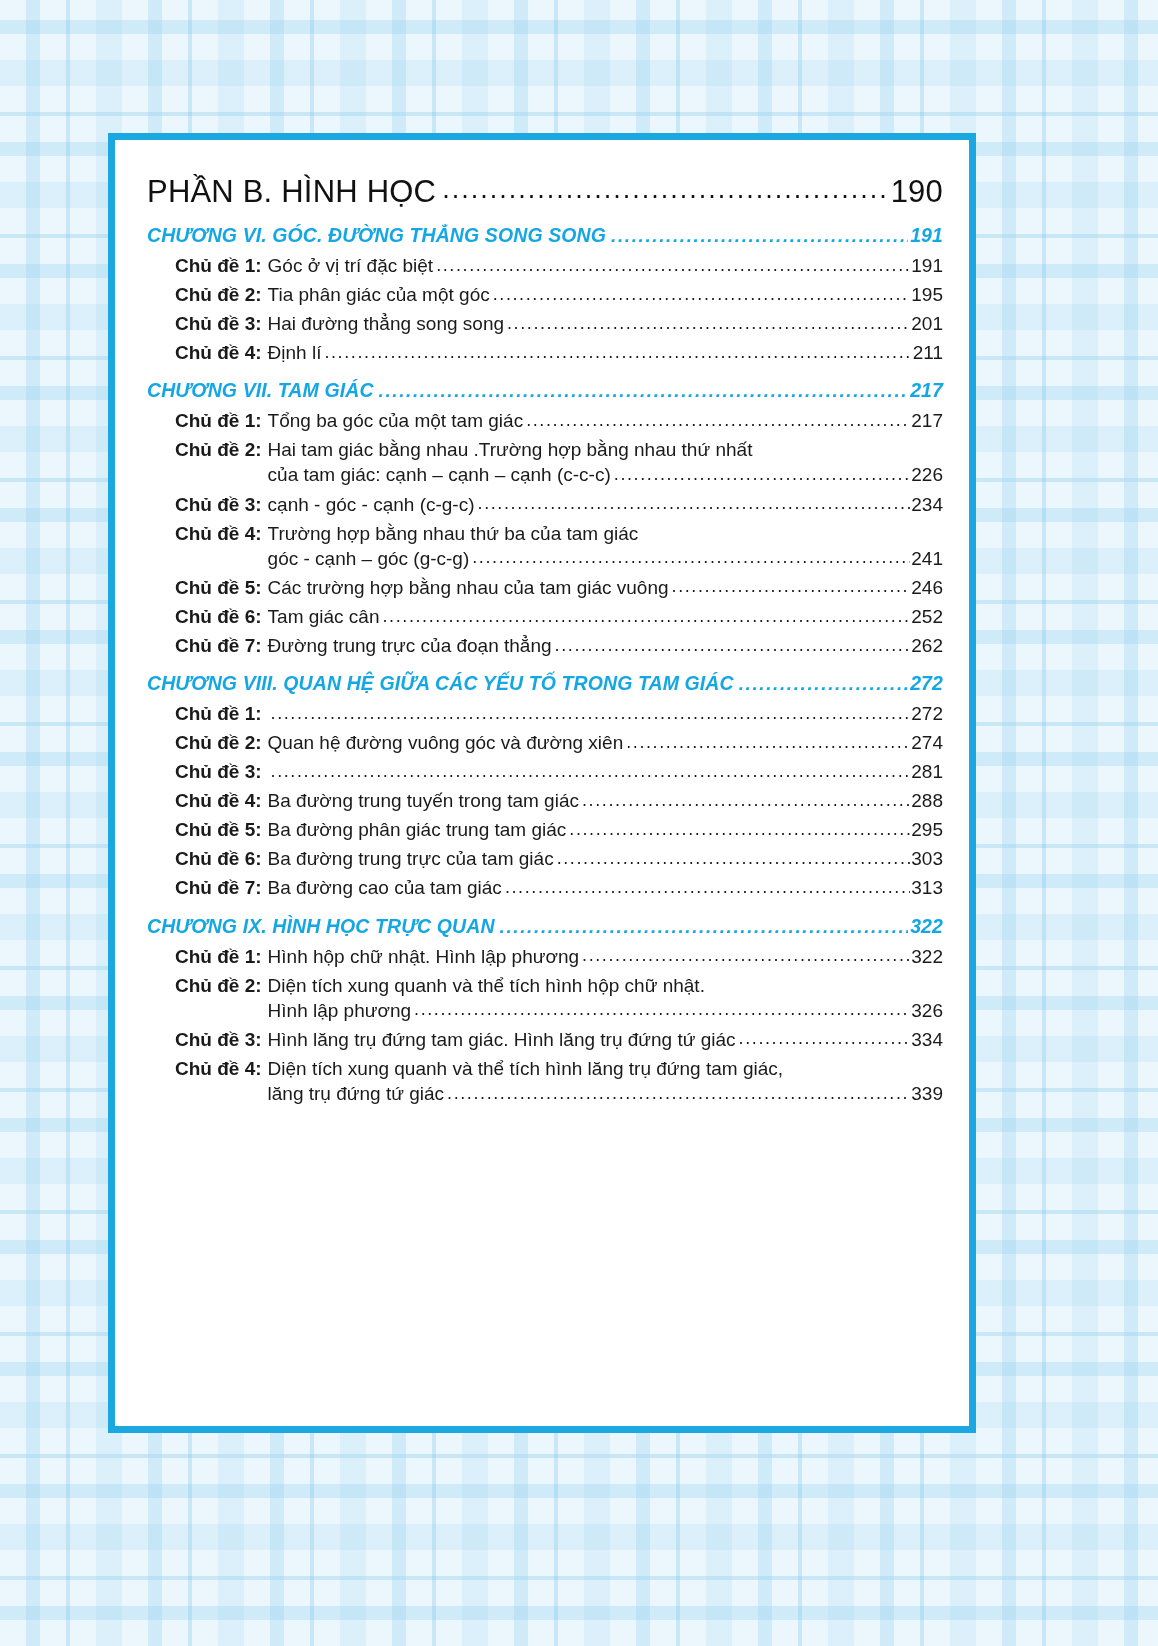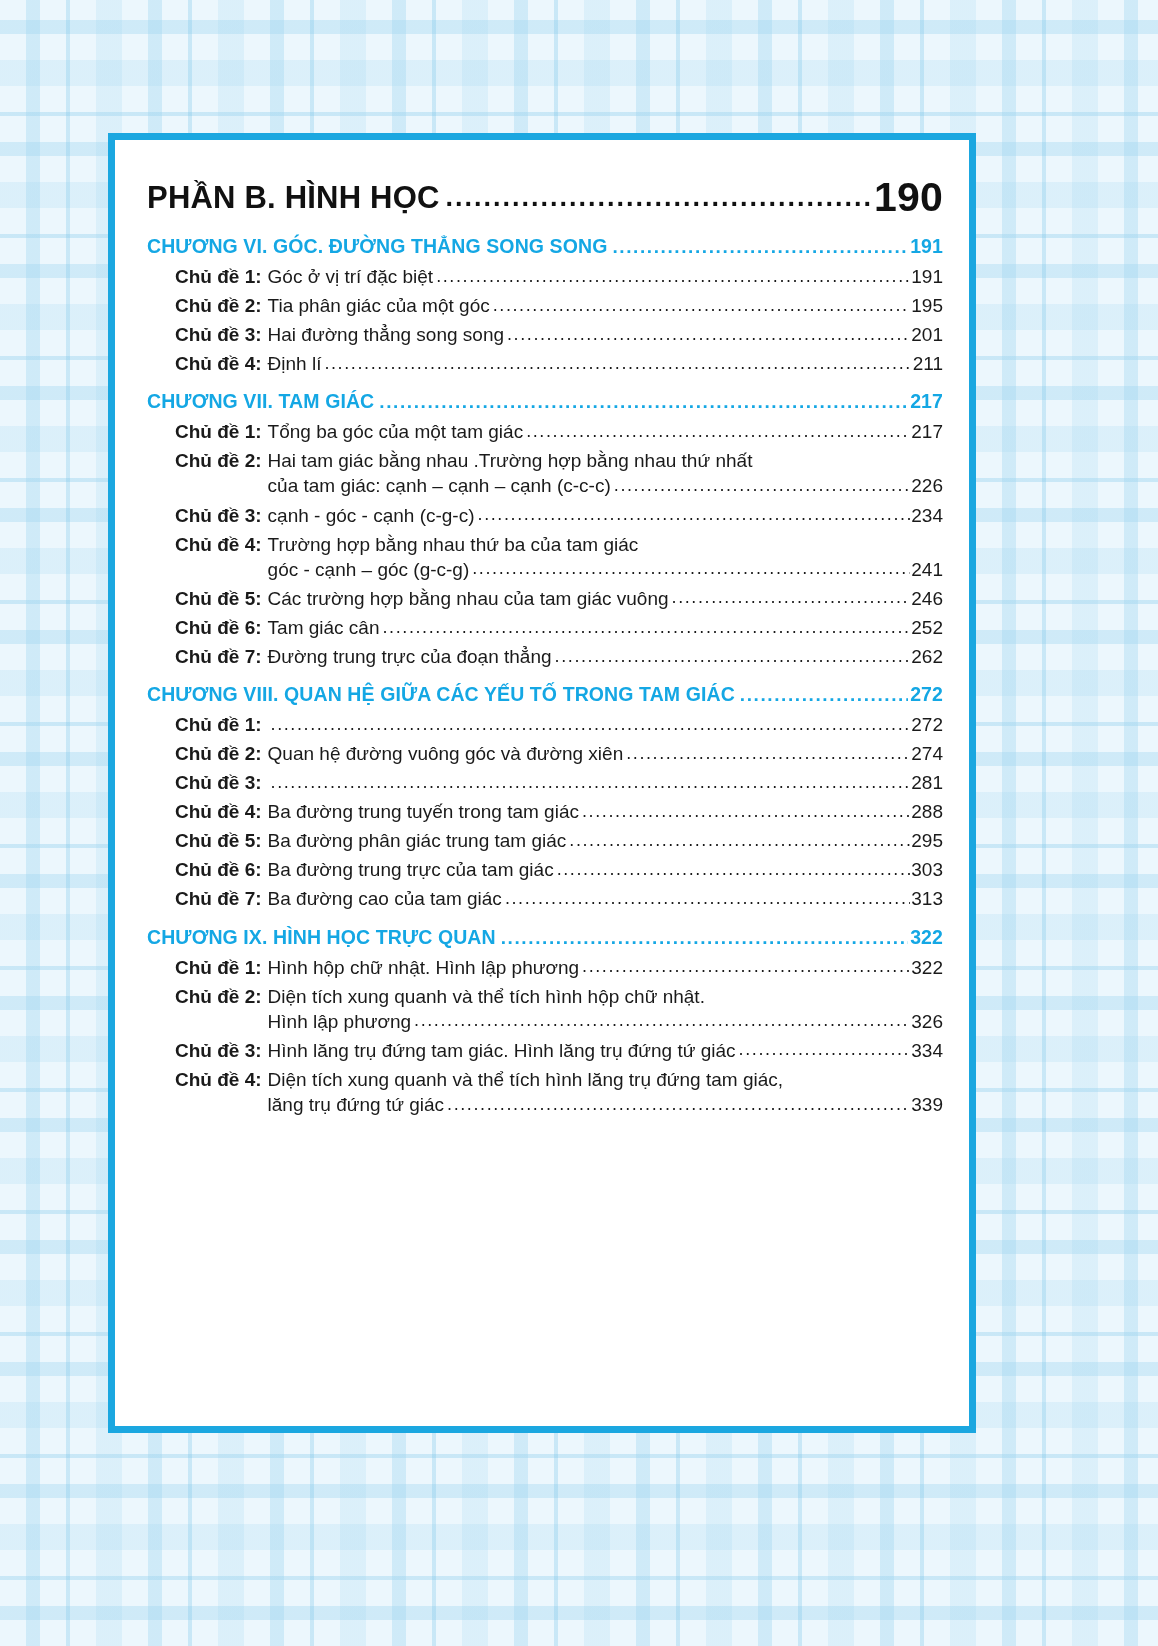--- a/index.html
+++ b/index.html
@@ -52,49 +52,50 @@
   .content {
     position: absolute;
     left: 32px;
     top: 34px;
     right: 26px;
   }
 
   
   .part-line {
     display: flex;
-    align-items: center;
+    align-items: flex-start;
     font-size: 31px;
-    font-weight: bold;
+    font-weight: normal;
     color: #111111;
     letter-spacing: 0.2px;
     margin-bottom: 12px;
   }
   .part-title { white-space: nowrap; }
   .part-dots {
     flex: 1 1 auto;
     overflow: hidden;
     white-space: nowrap;
     color: #111111;
     font-size: 27px;
     margin: 0 4px 0 6px;
     letter-spacing: 2px;
   }
-  .part-page { white-space: nowrap; font-size: 41px; }
+  .part-page { white-space: nowrap; font-size: 31px; }
 
   
   .chapter-line {
     display: flex;
     align-items: baseline;
     font-size: 19.5px;
     font-weight: bold;
     color: #14a7e4;
     margin-top: 14px;
     margin-bottom: 6px;
     letter-spacing: 0.1px;
+    font-style: italic;
   }
   .chapter-title { white-space: nowrap; }
   .chapter-dots {
     flex: 1 1 auto;
     overflow: hidden;
     white-space: nowrap;
     color: #14a7e4;
     font-size: 19px;
     margin: 0 2px 0 5px;
     letter-spacing: 1.6px;

